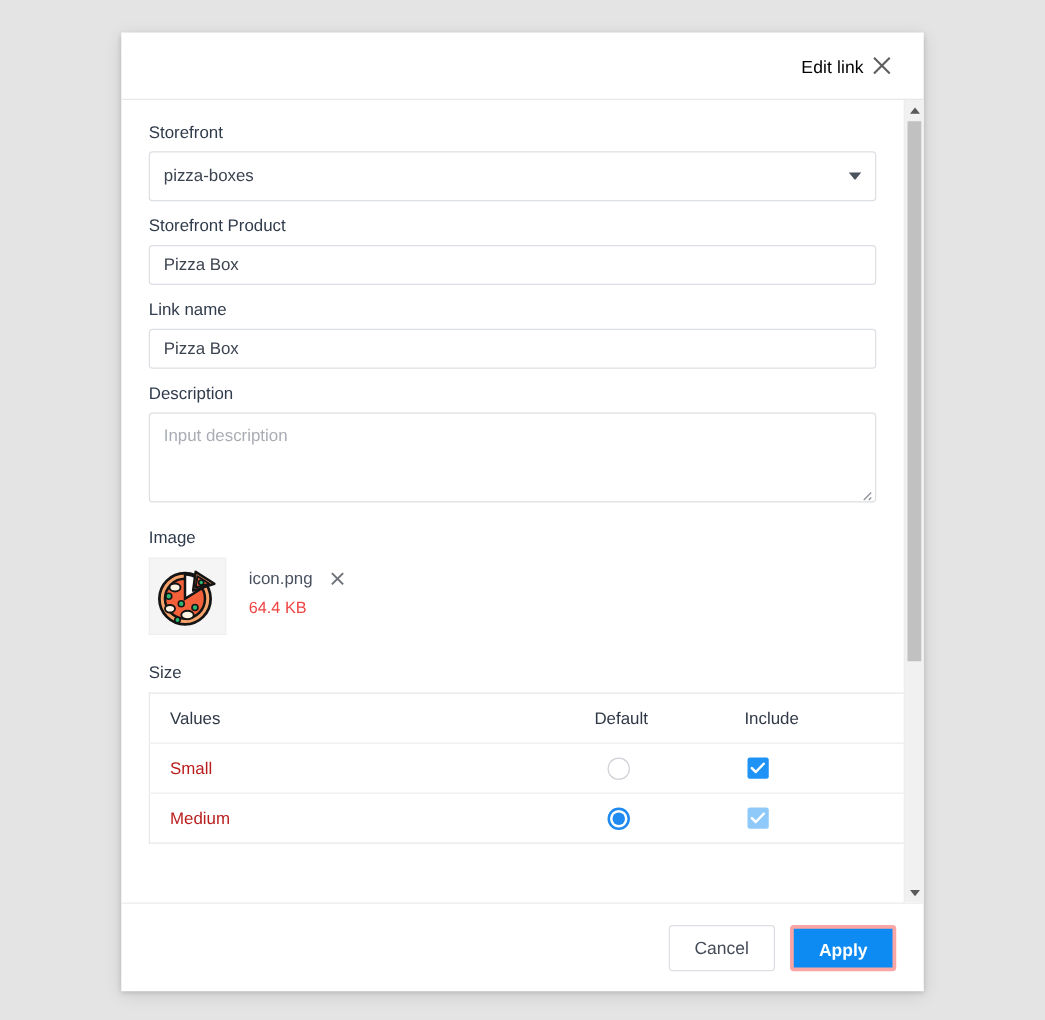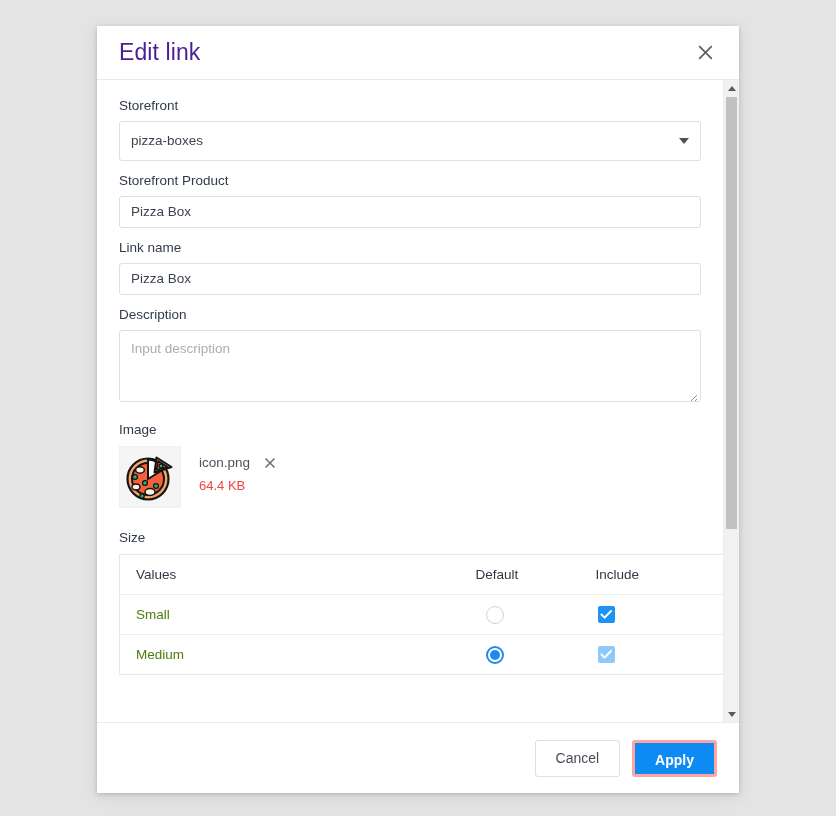--- a/index.html
+++ b/index.html
@@ -33,25 +33,26 @@
   .dlg-header {
     height: 54px;
     flex: 0 0 54px;
     border-bottom: 1px solid #e8e8e8;
     display: flex;
     align-items: center;
     padding: 0 22px 0 22px;
     box-sizing: border-box;
   }
   .dlg-title {
-    font-size: 23px;
-    color: #4c1d95;
+    font-size: 14px;
+    color: #000000;
     font-weight: normal;
     letter-spacing: .1px;
     flex: 1 1 auto;
+    text-align: right;
   }
   .close-btn {
     width: 28px;
     height: 28px;
     display: flex;
     align-items: center;
     justify-content: center;
     cursor: pointer;
     color: #5f5f5f;
     margin-right: -2px;
@@ -227,21 +228,21 @@
     height: 40px;
     box-sizing: border-box;
   }
   .size-table tr:last-child td { border-bottom: none; }
   .size-table th {
     font-size: 13.5px;
     color: #2f3846;
   }
   .size-table td {
     font-size: 13.5px;
-    color: #4d7c0f;
+    color: #b91c1c;
   }
   .col-values  { width: 340px; }
   .col-default { width: 120px; }
   .col-include { width: 160px; }
   .ctr-default { display:flex; justify-content:flex-start; padding-left: 10px; }
   .ctr-include { display:flex; justify-content:flex-start; padding-left: 2px; }
 
   .radio {
     width: 18px; height: 18px;
     border-radius: 50%;

